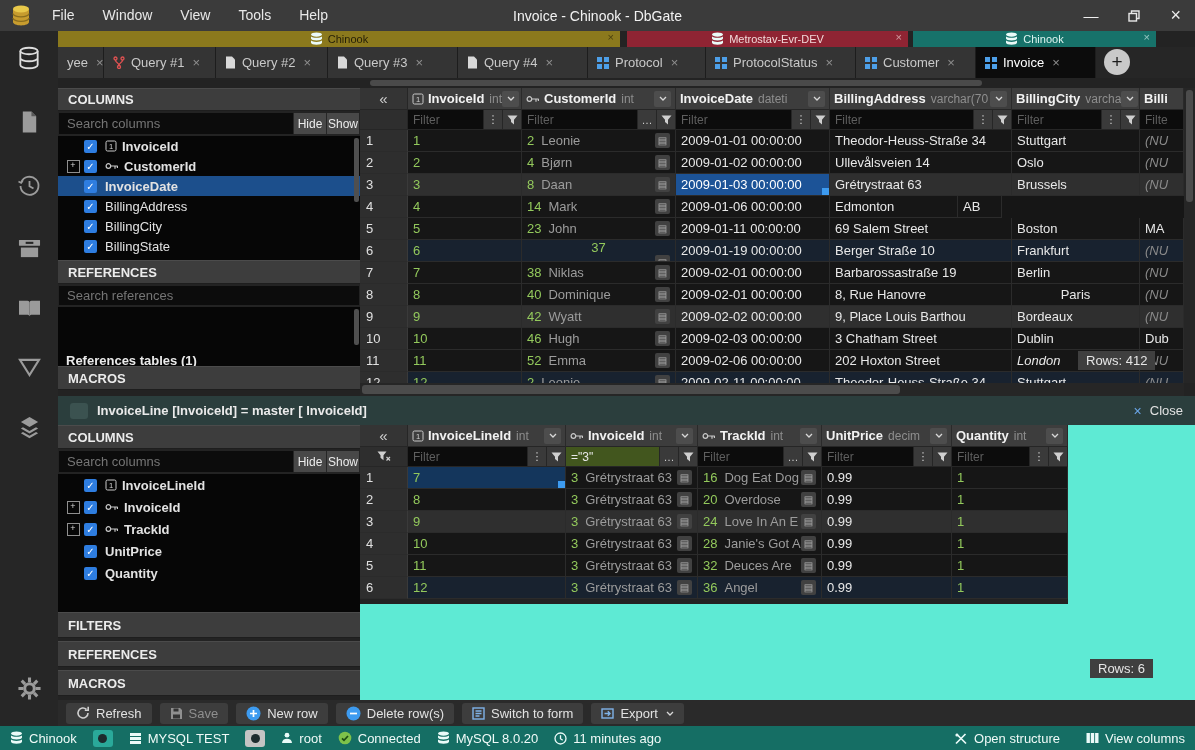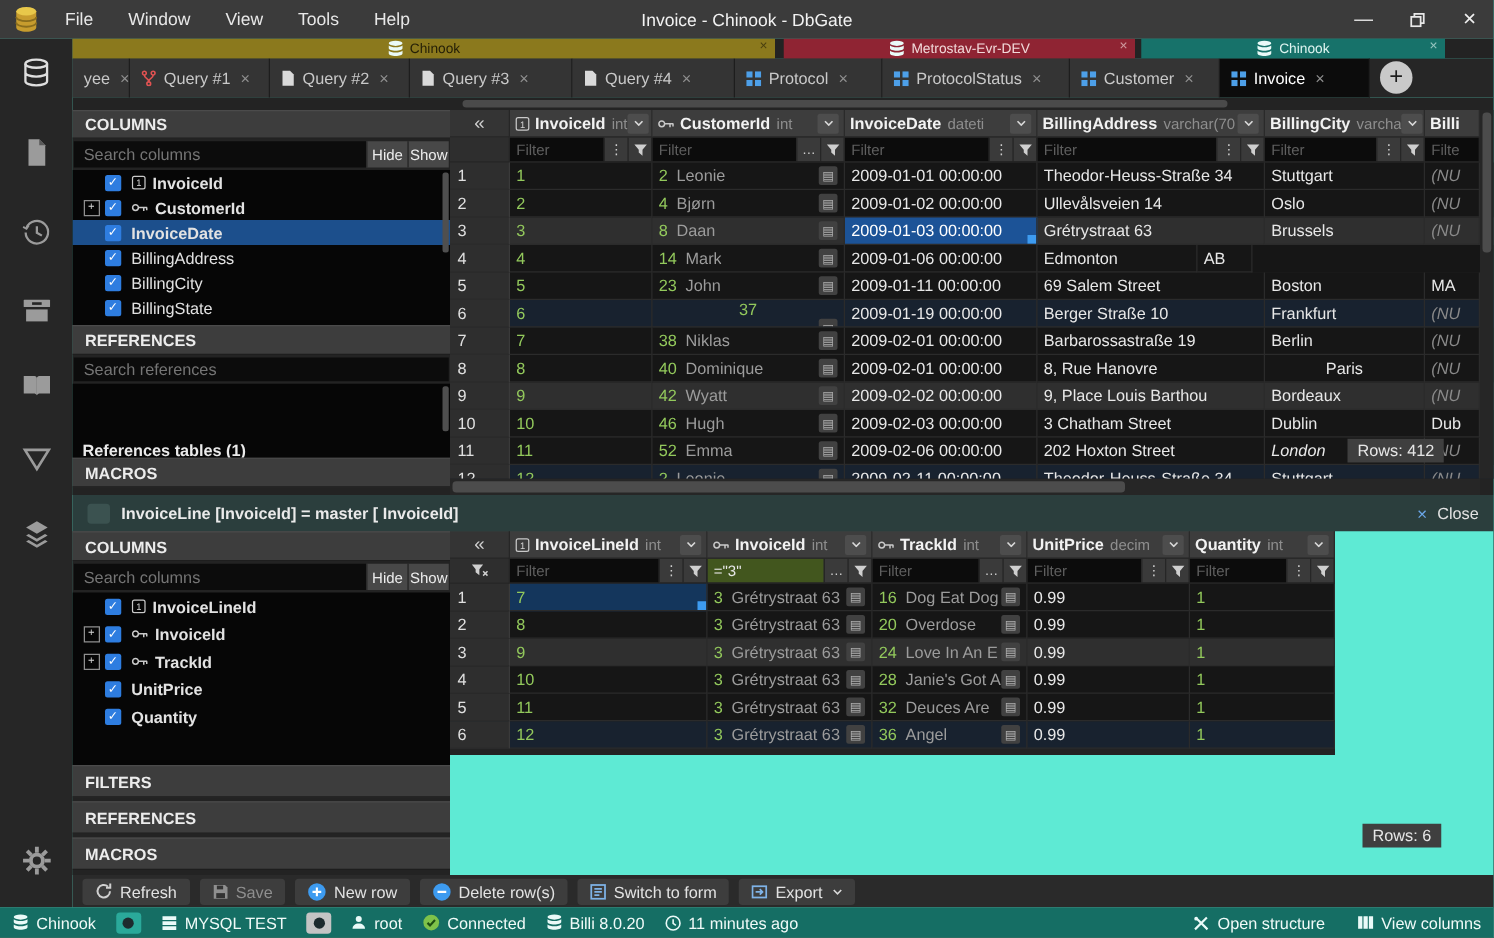--- a/index.html
+++ b/index.html
@@ -1306,21 +1306,21 @@
           <span>Connected</span>
         </span>
         <span class="st-item">
           <span class="ic">
             <svg width="13" height="14" viewBox="0 0 13 14" fill="#eafaf8">
               <ellipse cx="6.5" cy="2.6" rx="5.5" ry="2.1"></ellipse>
               <path d="M1 4.4v2.2c0 1.1 2.5 2 5.5 2s5.5-.9 5.5-2V4.4c-1 .9-3 1.4-5.5 1.4S2 5.3 1 4.4z"></path>
               <path d="M1 8.6v2.2c0 1.1 2.5 2 5.5 2s5.5-.9 5.5-2V8.6c-1 .9-3 1.4-5.5 1.4S2 9.5 1 8.6z"></path>
             </svg>
           </span>
-          <span>Billi 8.0.20</span>
+          <span>MySQL 8.0.20</span>
         </span>
         <span class="st-item">
           <span class="ic">
             <svg width="13" height="13" viewBox="0 0 13 13" fill="none" stroke="#eafaf8" stroke-width="1.3">
               <circle cx="6.5" cy="6.5" r="5.5"></circle>
               <path d="M6.5 3.3v3.4l2.2 1.6"></path>
             </svg>
           </span>
           <span>11 minutes ago</span>
         </span>

